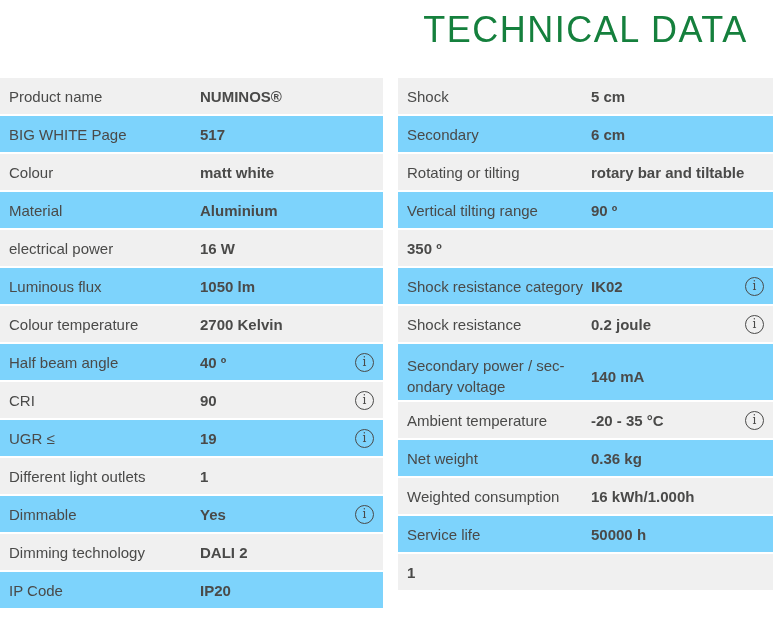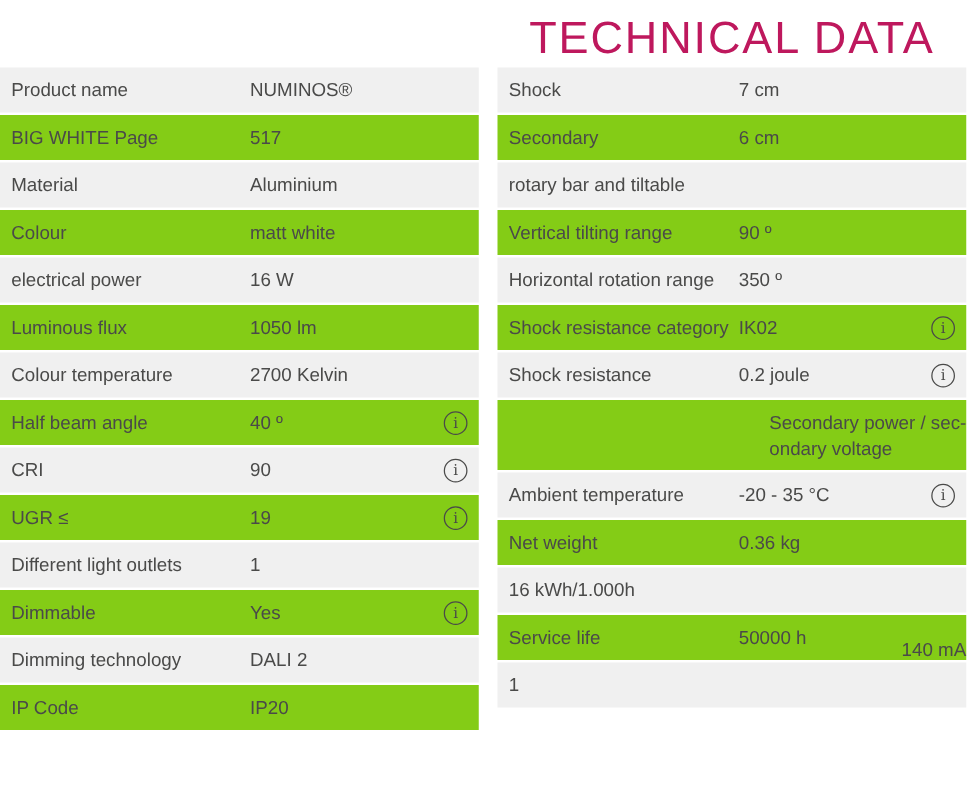--- a/index.html
+++ b/index.html
@@ -15,55 +15,54 @@
   .title {
     position: absolute;
     top: 9px;
     left: 398px;
     width: 375px;
     margin: 0;
     text-align: center;
     font-size: 36px;
     font-weight: 300;
     letter-spacing: 1.5px;
-    color: #be185d;
+    color: #15803d;
     white-space: nowrap;
   }
   .tables {
     position: absolute;
-    top: 54px;
+    top: 78px;
     left: 0;
     display: flex;
     gap: 15px;
   }
   .table.left  { width: 383px; }
   .table.right { width: 375px; }
   .row {
     display: flex;
     align-items: center;
     height: 36px;
     margin-bottom: 2px;
     padding-left: 9px;
     box-sizing: border-box;
     font-size: 15px;
-    background: #84cc16;
+    background: #7dd3fc;
   }
   .row:nth-child(odd) { background: #f0f0f0; }
   .label {
     flex: 0 0 191px;
     white-space: nowrap;
     overflow: visible;
   }
   .table.right .label { flex: 0 0 184px; }
-  .value { flex: 1; white-space: nowrap; }
+  .value { flex: 1; white-space: nowrap; font-weight: bold; }
   .row.tall {
     height: 56px;
-    align-items: flex-end;
+    align-items: center;
     padding-top: 8px;
-    flex-direction: column;
   }
   .row.tall .label { white-space: normal; }
   .row.tall .label span { display: block; line-height: 21px; }
   .info {
     flex: 0 0 auto;
     width: 19px;
     height: 19px;
     margin-right: 9px;
     border: 1px solid #4a4a49;
     border-radius: 50%;
@@ -90,28 +89,28 @@
     <div class="table left">
       <div class="row">
         <span class="label">Product name</span>
         <span class="value">NUMINOS®</span>
       </div>
       <div class="row">
         <span class="label">BIG WHITE Page</span>
         <span class="value">517</span>
       </div>
       <div class="row">
+        <span class="label">Colour</span>
+        <span class="value">matt white</span>
+      </div>
+      <div class="row">
         <span class="label">Material</span>
         <span class="value">Aluminium</span>
       </div>
       <div class="row">
-        <span class="label">Colour</span>
-        <span class="value">matt white</span>
-      </div>
-      <div class="row">
         <span class="label">electrical power</span>
         <span class="value">16 W</span>
       </div>
       <div class="row">
         <span class="label">Luminous flux</span>
         <span class="value">1050 lm</span>
       </div>
       <div class="row">
         <span class="label">Colour temperature</span>
         <span class="value">2700 Kelvin</span>
@@ -154,35 +153,35 @@
       </div>
       <div class="row">
         <span class="label">IP Code</span>
         <span class="value">IP20</span>
       </div>
     </div>
 
     <div class="table right">
       <div class="row">
         <span class="label">Shock</span>
-        <span class="value">7 cm</span>
+        <span class="value">5 cm</span>
       </div>
       <div class="row">
         <span class="label">Secondary</span>
         <span class="value">6 cm</span>
       </div>
       <div class="row">
+        <span class="label">Rotating or tilting</span>
         <span class="value">rotary bar and tiltable</span>
       </div>
       <div class="row">
         <span class="label">Vertical tilting range</span>
         <span class="value">90 º</span>
       </div>
       <div class="row">
-        <span class="label">Horizontal rotation range</span>
         <span class="value">350 º</span>
       </div>
       <div class="row">
         <span class="label">Shock resistance category</span>
         <span class="value">IK02</span>
         <span class="info">
             <span>i</span>
           </span>
       </div>
       <div class="row">
@@ -204,20 +203,21 @@
         <span class="value">-20 - 35 °C</span>
         <span class="info">
             <span>i</span>
           </span>
       </div>
       <div class="row">
         <span class="label">Net weight</span>
         <span class="value">0.36 kg</span>
       </div>
       <div class="row">
+        <span class="label">Weighted consumption</span>
         <span class="value">16 kWh/1.000h</span>
       </div>
       <div class="row">
         <span class="label">Service life</span>
         <span class="value">50000 h</span>
       </div>
       <div class="row">
         <span class="value">1</span>
       </div>
     </div>

